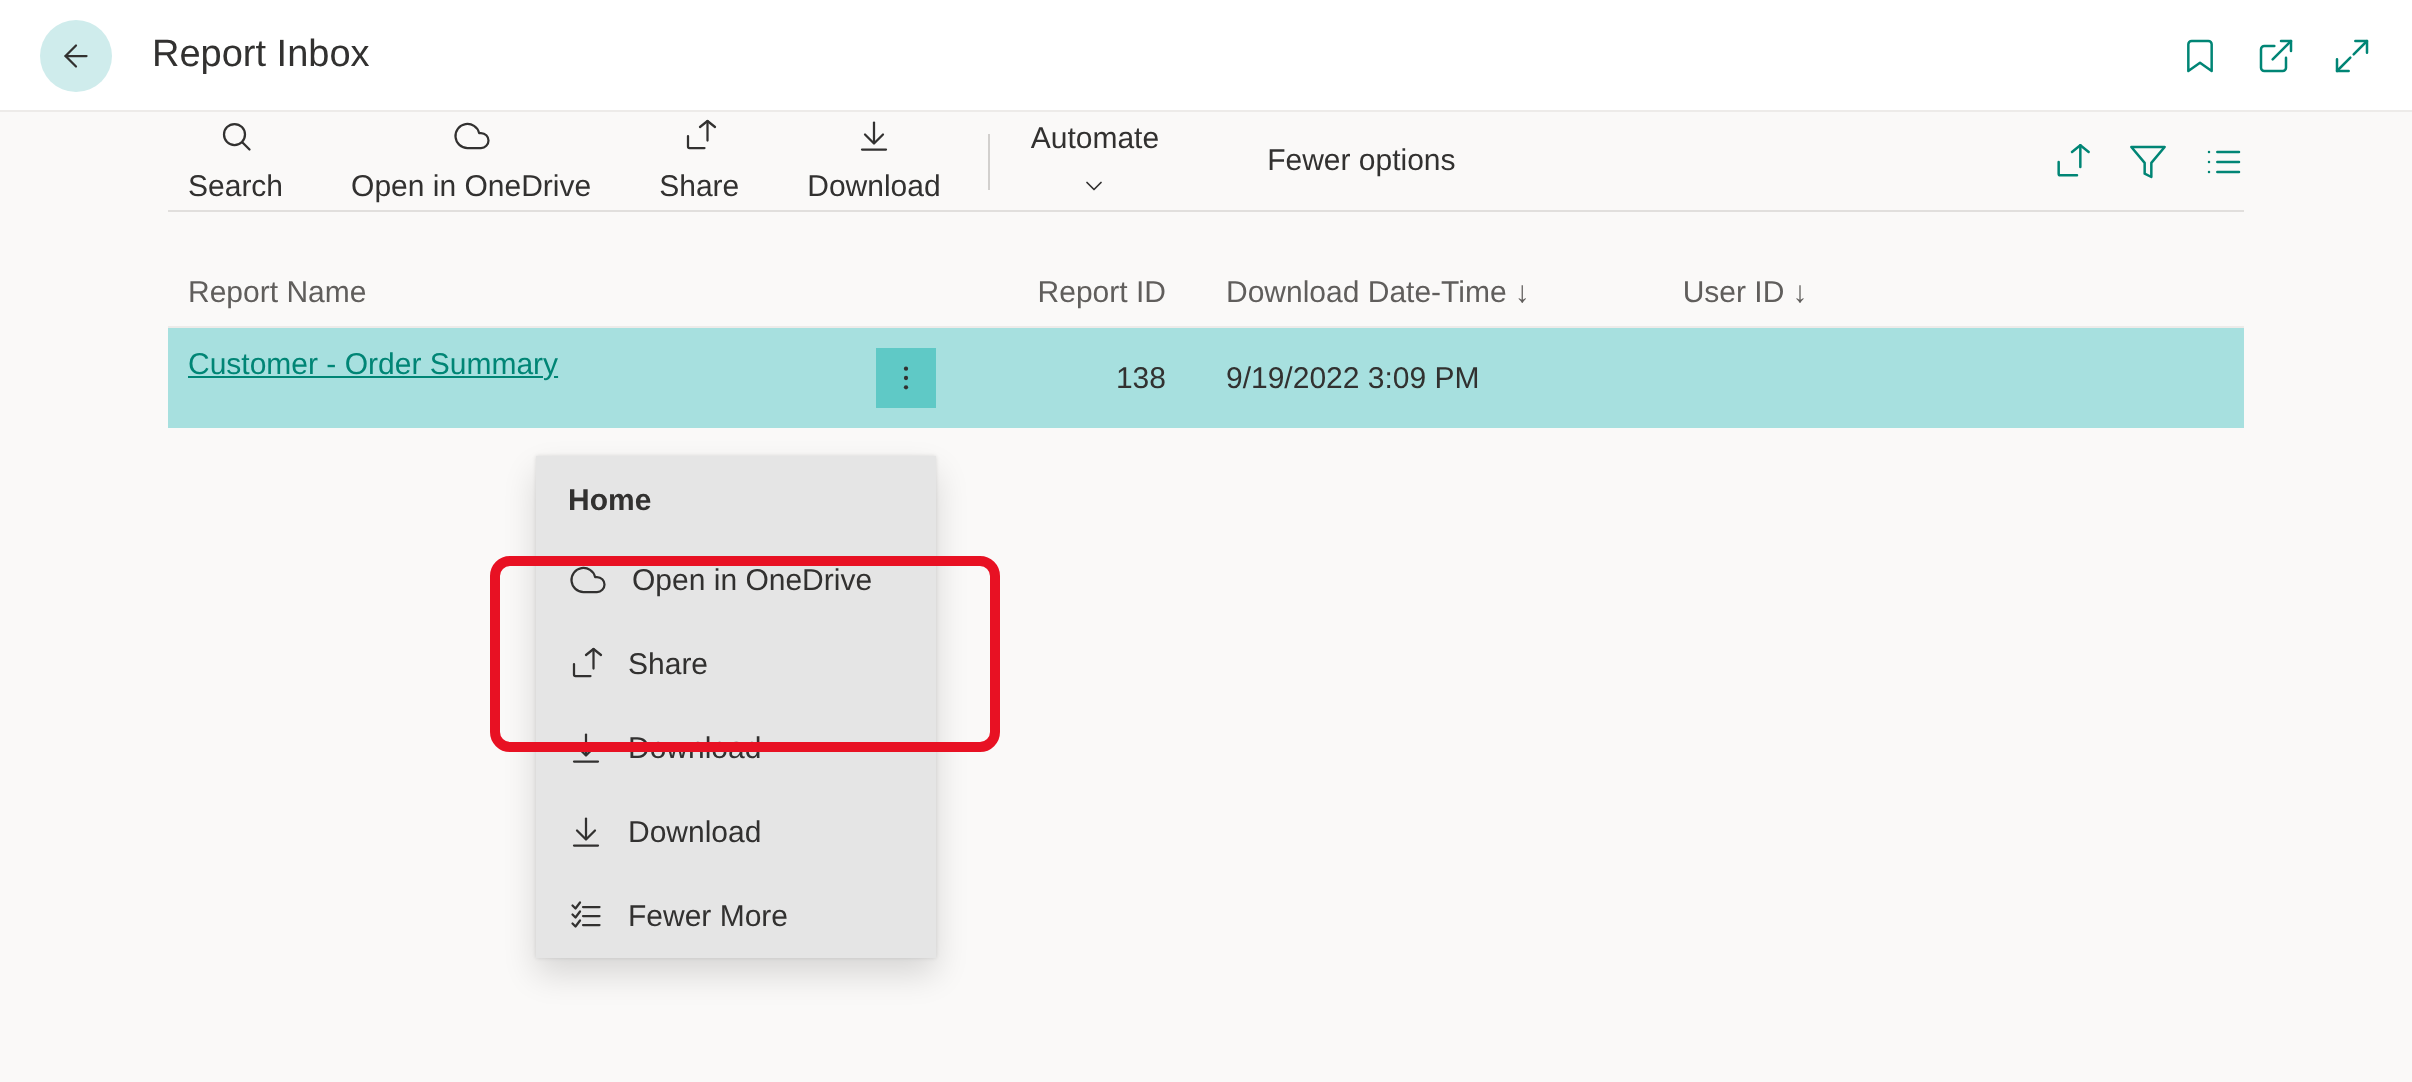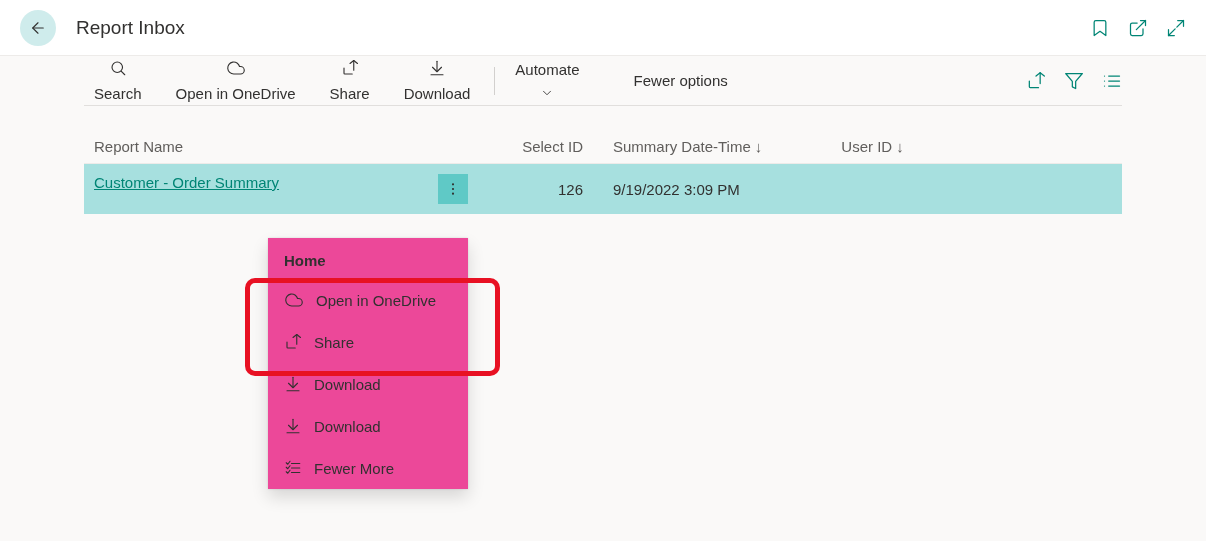--- a/index.html
+++ b/index.html
@@ -106,23 +106,23 @@
     align-items: center;
     justify-content: center;
     cursor: pointer;
     float: right;
   }
   .row-more-dots { color: #323130; }
   th[data-name="col-report-id"], td[data-name="cell-report-id"] { text-align: right; padding-right: 20px; }
   .context-menu {
     position: absolute;
     left: 268px;
-    top: 238px;
+    top: 228px;
     width: 200px;
-    background: #ec4899;
+    background: #e5e5e5;
     box-shadow: 0 8px 16px rgba(0,0,0,.14), 0 0 2px rgba(0,0,0,.12);
   }
   .context-menu .hdr {
     font-weight: 600;
     padding: 14px 16px 10px;
   }
   .context-menu .item {
     display: flex;
     align-items: center;
     gap: 12px;
@@ -245,43 +245,43 @@
   </div>
 
   <div class="table-wrap" data-name="table">
     <table>
       <thead>
         <tr data-name="table-header-row">
           <th data-name="col-report-name" style="width:38%;">
             <span>Report Name</span>
           </th>
           <th data-name="col-report-id" style="width:12%;">
-            <span>Select ID</span>
+            <span>Report ID</span>
           </th>
           <th data-name="col-created-date" style="width:22%;">
-            <span>Summary Date-Time</span><span class="sort" data-name="sort-down-icon">↓</span>
+            <span>Download Date-Time</span><span class="sort" data-name="sort-down-icon">↓</span>
           </th>
           <th data-name="col-user-id">
             <span>User ID</span><span class="sort" data-name="sort-down-icon">↓</span>
           </th>
         </tr>
       </thead>
       <tbody>
         <tr class="sel" data-name="table-row">
           <td data-name="cell-report-name">
             <span class="link" data-name="report-name-link">Customer - Order Summary</span>
             <span class="row-more" data-name="row-more-button">
               <svg class="row-more-dots" data-name="more-vertical-icon" width="16" height="16" viewBox="0 0 24 24" fill="#323130">
                   <circle cx="12" cy="5" r="1.6"></circle>
                   <circle cx="12" cy="12" r="1.6"></circle>
                   <circle cx="12" cy="19" r="1.6"></circle>
                 </svg>
             </span>
           </td>
-          <td data-name="cell-report-id">126</td>
+          <td data-name="cell-report-id">138</td>
           <td data-name="cell-created">9/19/2022 3:09 PM</td>
           <td data-name="cell-user-id"></td>
         </tr>
       </tbody>
     </table>
   </div>
 </div>
 
 <div class="context-menu" data-name="context-menu">
   <div class="hdr" data-name="context-menu-header">Home</div>

